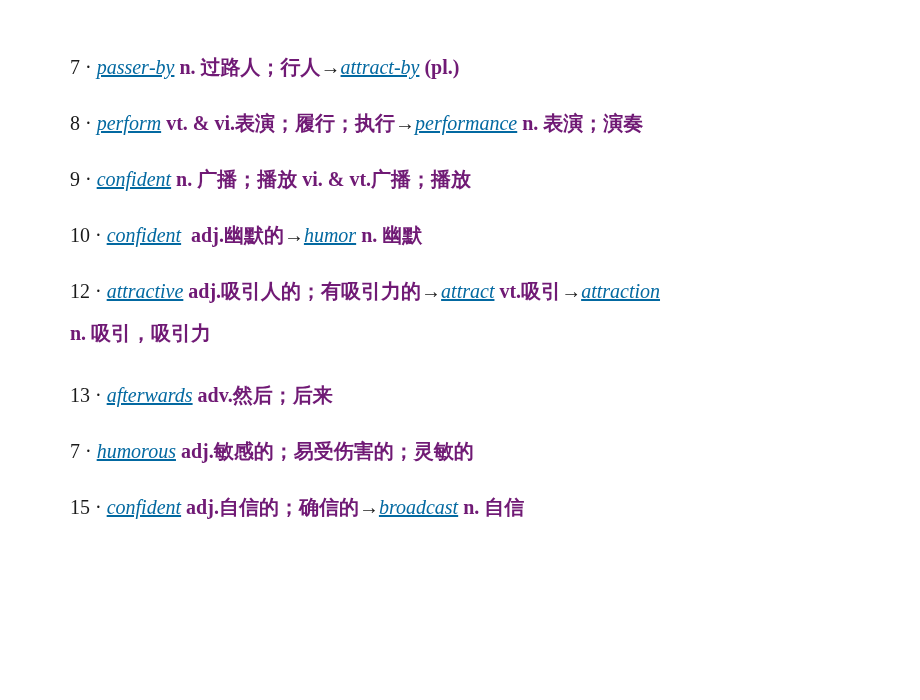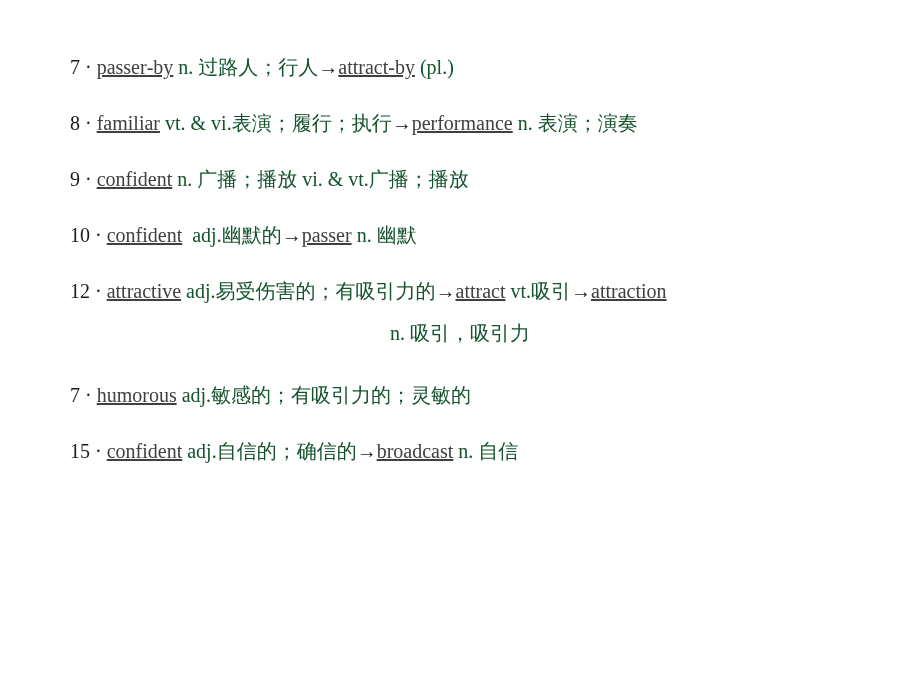--- a/index.html
+++ b/index.html
@@ -24,79 +24,83 @@
     }
 
     .entry-12 {
       margin-bottom: 8px;
     }
 
     .entry-12-cont {
       margin-bottom: 28px;
       line-height: 1.7;
       padding-left: 0;
-      text-align: center;
     }
 
     a, .link {
-      color: #404040;
+      color: #0369a1;
       text-decoration: underline;
+      font-style: italic;
     }
 
     .arrow {
       font-style: normal;
       color: #1a1a1a;
       text-decoration: none;
       display: inline;
     }
 
     .num {
       color: #1a1a1a;
     }
 
     .dot {
       color: #1a1a1a;
     }
 
     .plain {
-      color: #14532d;
+      color: #701a75;
+      font-weight: bold;
     }
   </style>
 </head>
 <body>
 
 <div>
 
   <div class="entry">
     <span class="num">7</span><span class="dot"> · </span><a class="link">passer‐by</a><span class="plain"> n.  过路人；行人</span><span class="arrow">→</span><a class="link">attract‐by</a><span class="plain"> (pl.)</span>
   </div>
 
   <div class="entry">
-    <span class="num">8</span><span class="dot"> · </span><a class="link">familiar</a><span class="plain"> vt. &amp; vi.表演；履行；执行</span><span class="arrow">→</span><a class="link">performance</a><span class="plain"> n.  表演；演奏</span>
+    <span class="num">8</span><span class="dot"> · </span><a class="link">perform</a><span class="plain"> vt. &amp; vi.表演；履行；执行</span><span class="arrow">→</span><a class="link">performance</a><span class="plain"> n.  表演；演奏</span>
   </div>
 
   <div class="entry">
     <span class="num">9</span><span class="dot"> · </span><a class="link">confident</a><span class="plain"> n.  广播；播放  vi. &amp; vt.广播；播放</span>
   </div>
 
   <div class="entry">
-    <span class="num">10</span><span class="dot"> · </span><a class="link">confident</a><span class="plain"> &nbsp;adj.幽默的</span><span class="arrow">→</span><a class="link">passer</a><span class="plain"> n.  幽默</span>
+    <span class="num">10</span><span class="dot"> · </span><a class="link">confident</a><span class="plain"> &nbsp;adj.幽默的</span><span class="arrow">→</span><a class="link">humor</a><span class="plain"> n.  幽默</span>
   </div>
 
 
   <div class="entry entry-12">
-    <span class="num">12</span><span class="dot"> · </span><a class="link">attractive</a><span class="plain"> adj.易受伤害的；有吸引力的</span><span class="arrow">→</span><a class="link">attract</a><span class="plain"> vt.吸引</span><span class="arrow">→</span><a class="link">attraction</a>
+    <span class="num">12</span><span class="dot"> · </span><a class="link">attractive</a><span class="plain"> adj.吸引人的；有吸引力的</span><span class="arrow">→</span><a class="link">attract</a><span class="plain"> vt.吸引</span><span class="arrow">→</span><a class="link">attraction</a>
   </div>
 
   <div class="entry-12-cont">
     <span class="plain">n.  吸引，吸引力</span>
   </div>
 
+  <div class="entry">
+    <span class="num">13</span><span class="dot"> · </span><a class="link">afterwards</a><span class="plain"> adv.然后；后来</span>
+  </div>
 
   <div class="entry">
-    <span class="num">7</span><span class="dot"> · </span><a class="link">humorous</a><span class="plain"> adj.敏感的；有吸引力的；灵敏的</span>
+    <span class="num">7</span><span class="dot"> · </span><a class="link">humorous</a><span class="plain"> adj.敏感的；易受伤害的；灵敏的</span>
   </div>
 
   <div class="entry">
     <span class="num">15</span><span class="dot"> · </span><a class="link">confident</a><span class="plain"> adj.自信的；确信的</span><span class="arrow">→</span><a class="link">broadcast</a><span class="plain"> n.  自信</span>
   </div>
 
 </div>
 
 </body></html>

